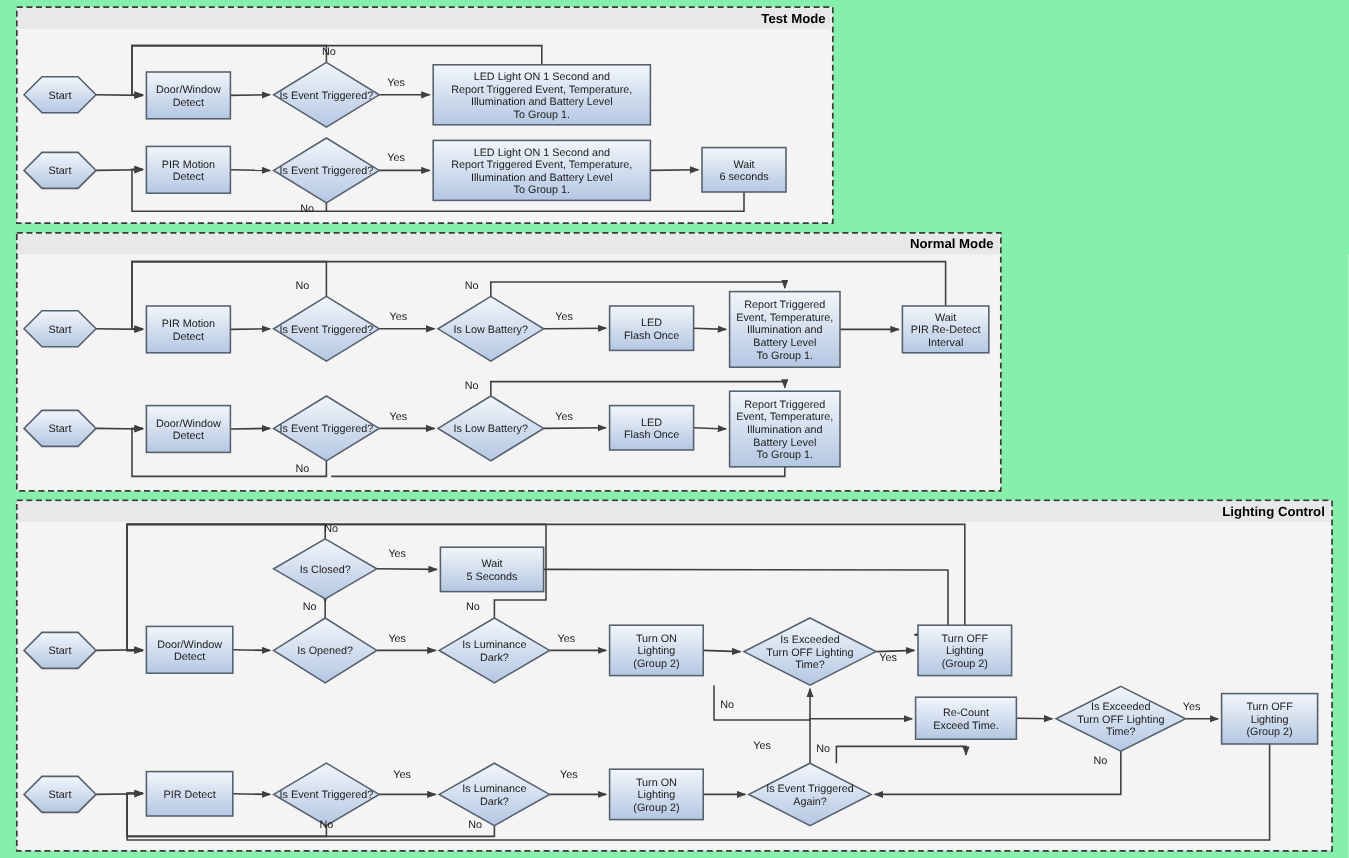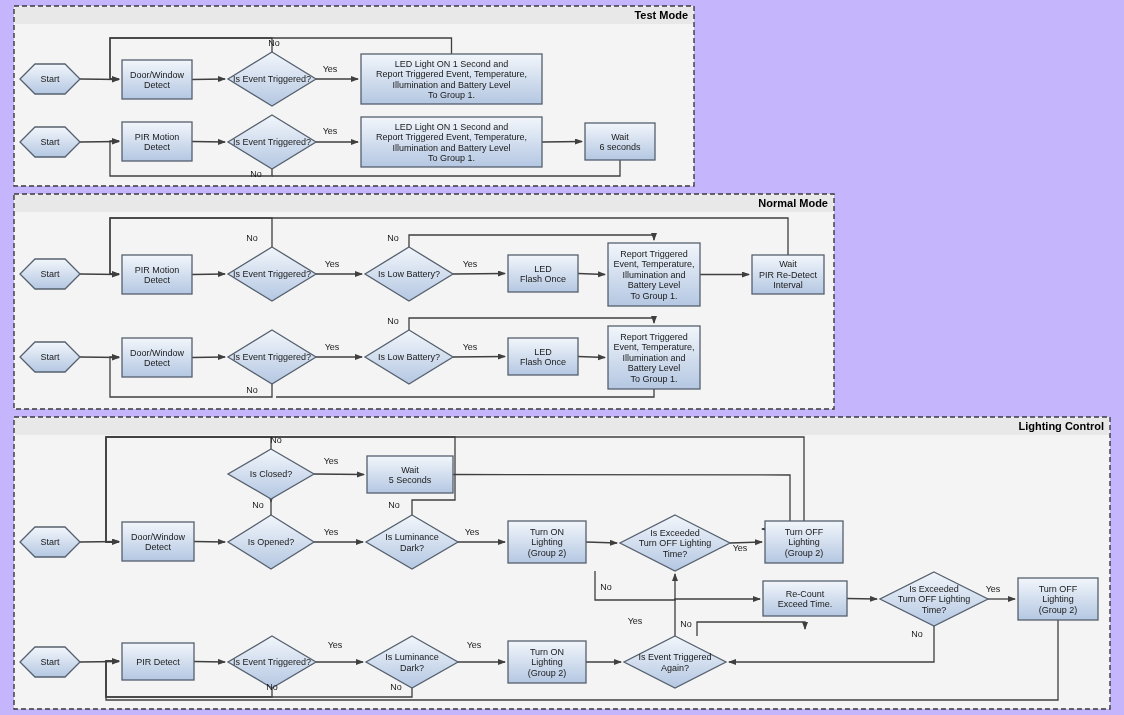--- a/index.html
+++ b/index.html
@@ -1,17 +1,17 @@
 <!DOCTYPE html>
 <html><head>
 <meta charset="utf-8">
 <style>
   html,body{margin:0;padding:0;background:#ffffff;}
   body{font-family:"Liberation Sans", sans-serif;}
-  #canvas{position:relative;width:1124px;height:715px;background:#c4b5fd;overflow:hidden;}
+  #canvas{position:relative;width:1124px;height:715px;background:#86efac;overflow:hidden;}
   svg{display:block;}
   .sec-title{font-size:11px;fill:#000000;font-weight:bold;font-family:"Liberation Sans",sans-serif;}
   .node-text{font-size:9px;fill:#1a1a1a;font-family:"Liberation Sans",sans-serif;}
   .edge-lbl{font-size:9px;fill:#1a1a1a;font-family:"Liberation Sans",sans-serif;}
 </style>
 </head>
 <body>
 
 <div id="canvas">
   <svg id="svg-root" width="1124" height="715" xmlns="http://www.w3.org/2000/svg">

